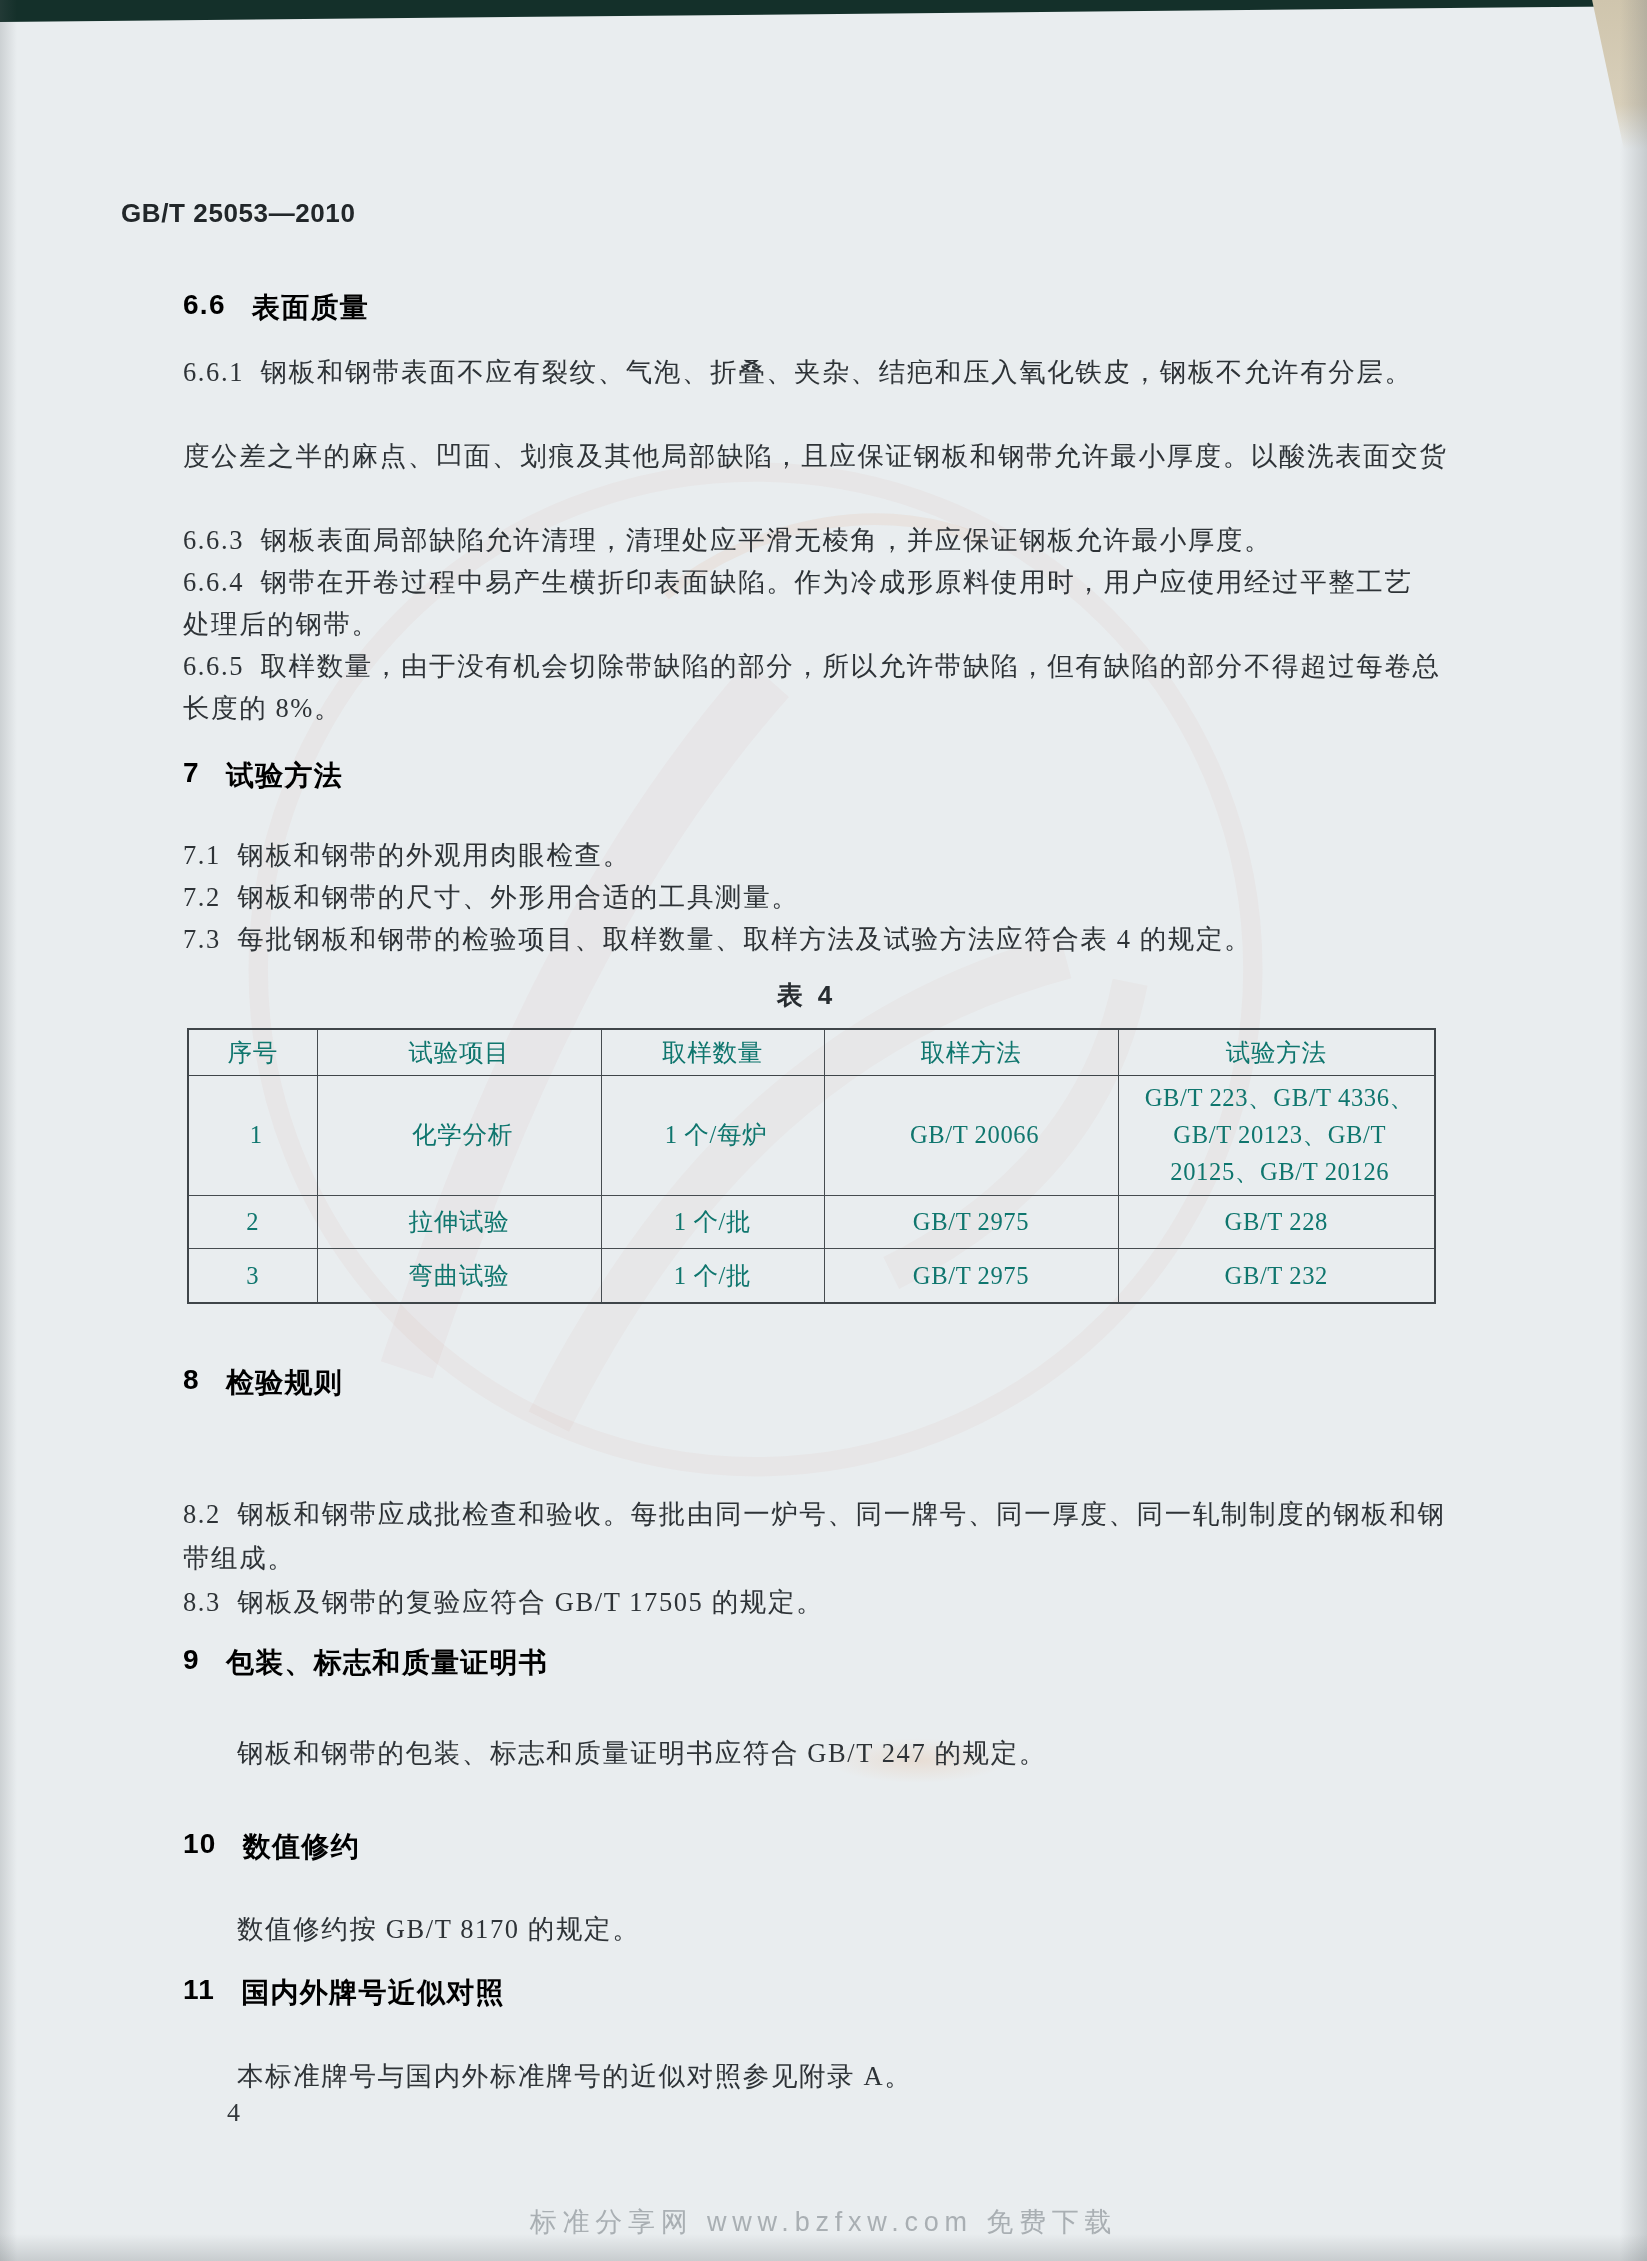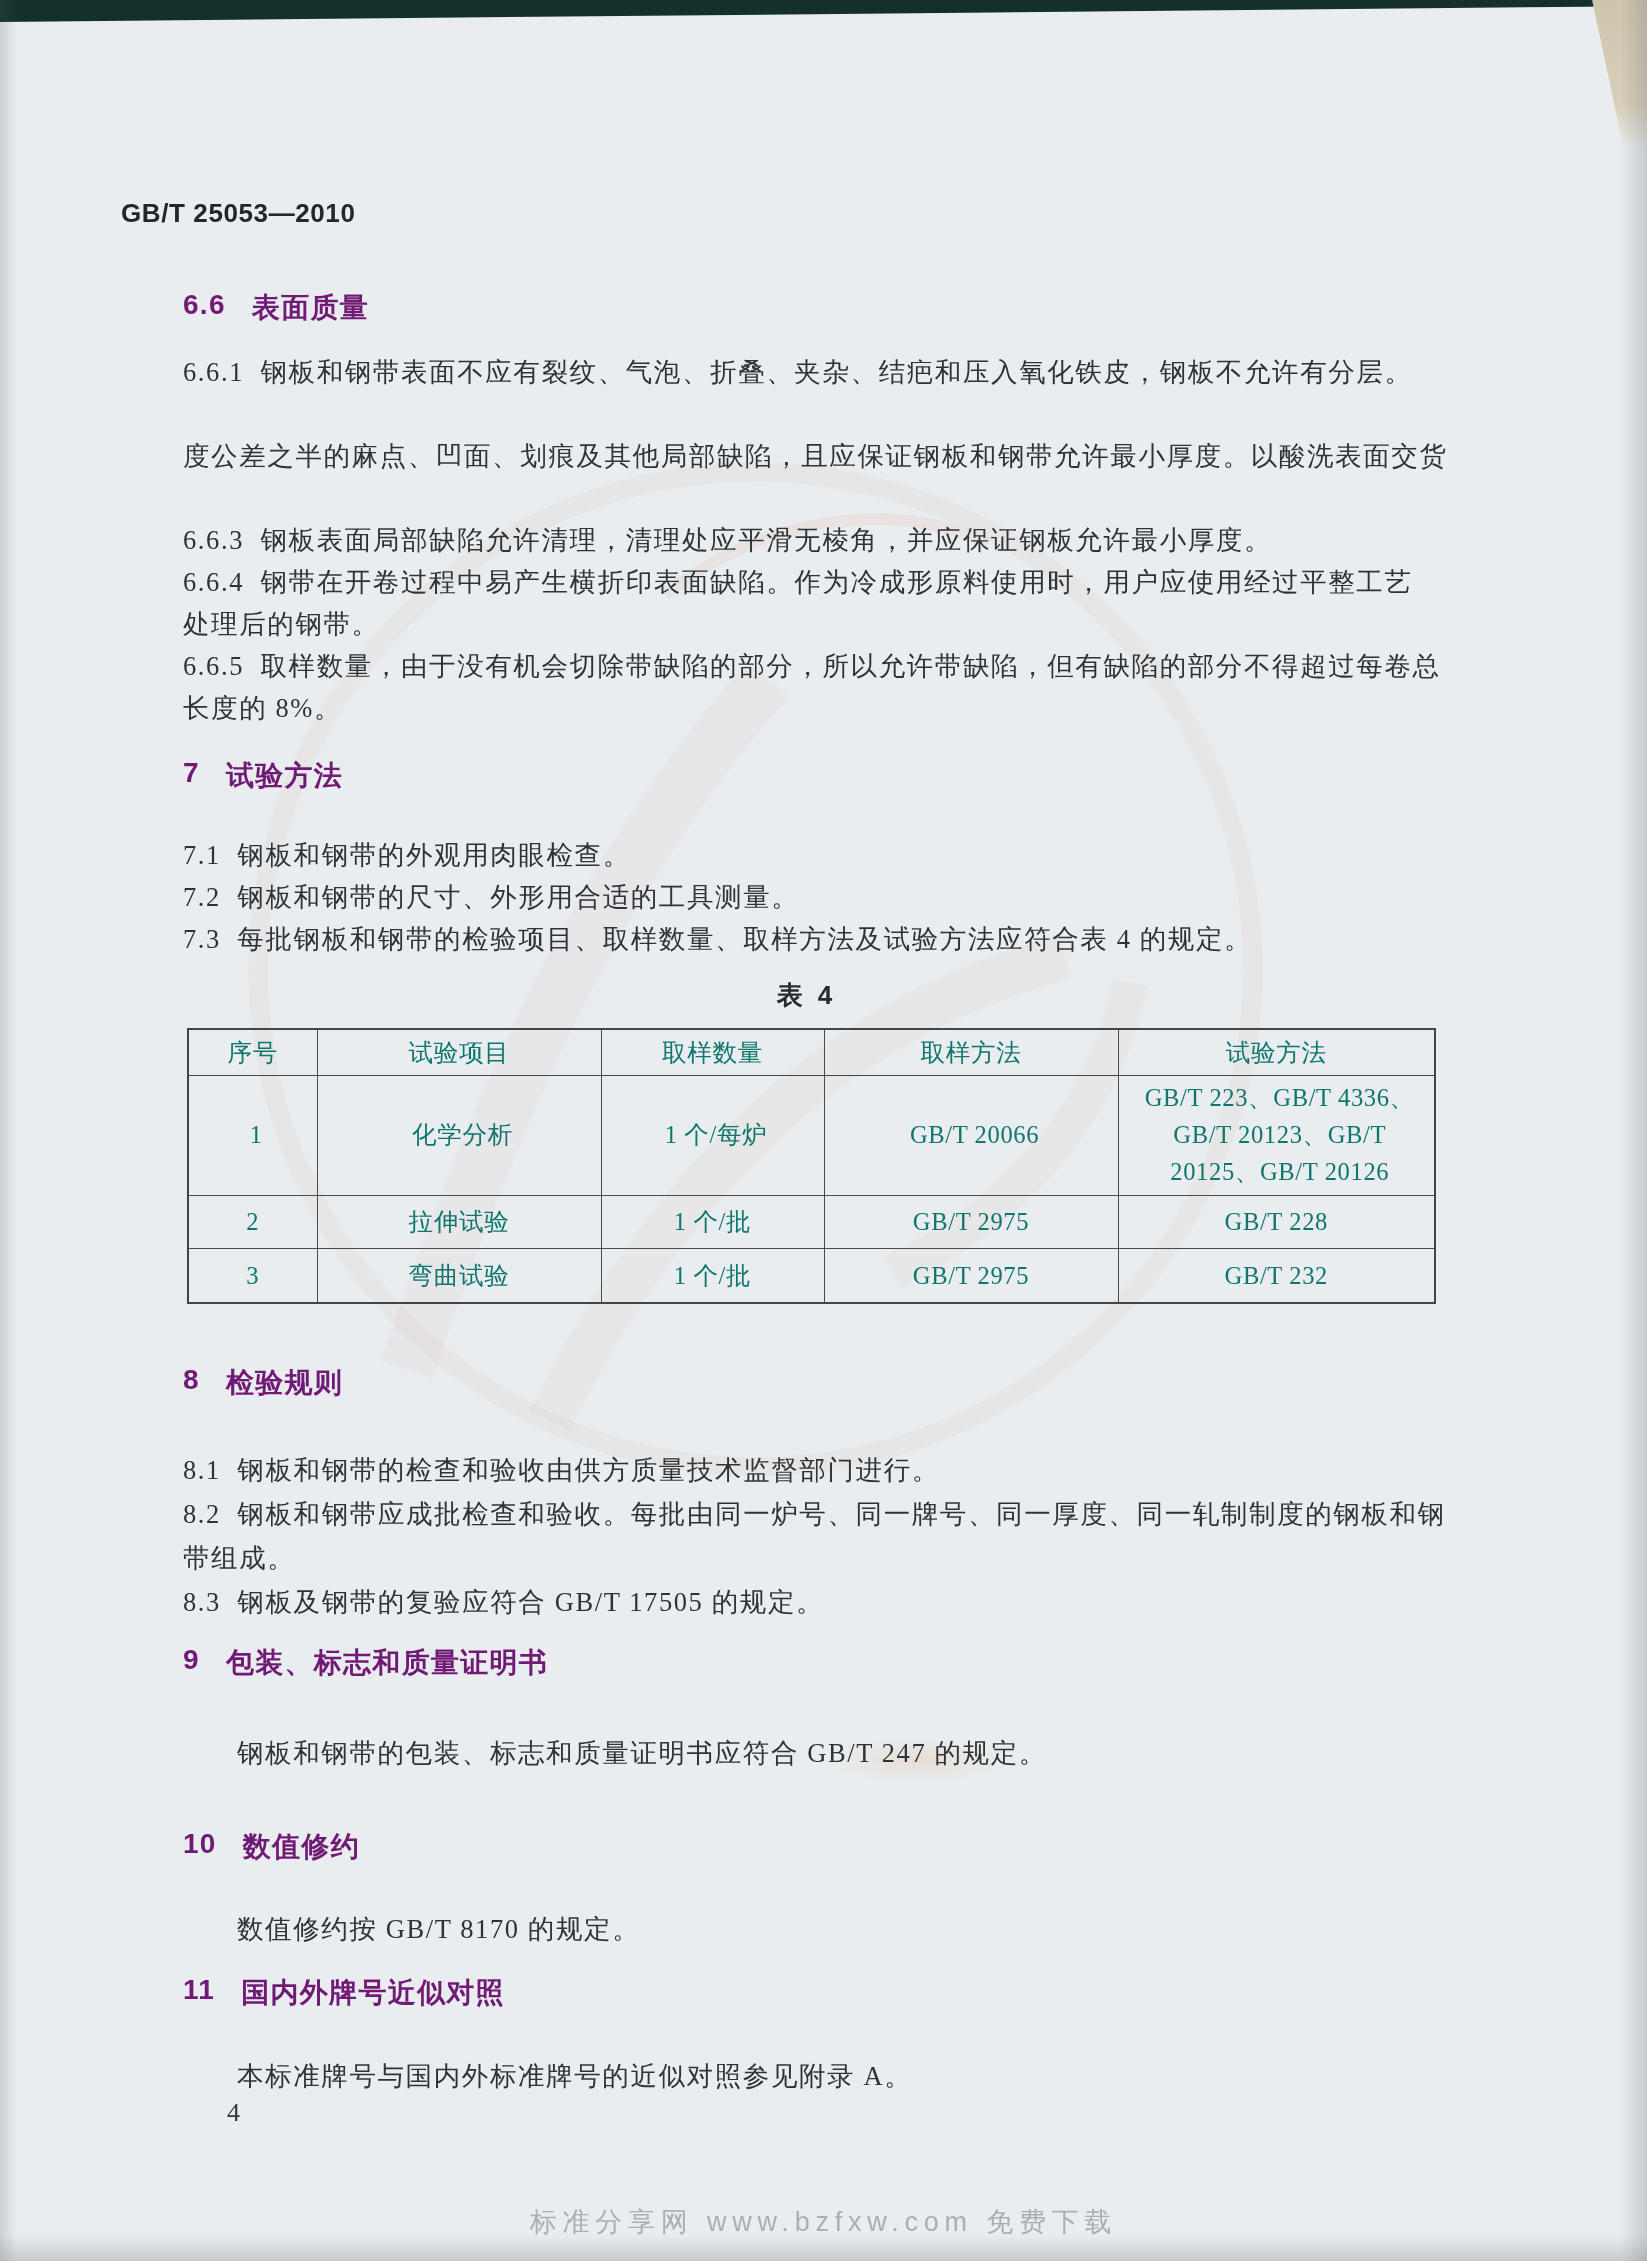--- a/index.html
+++ b/index.html
@@ -38,21 +38,21 @@
   
   .line{
     position:absolute;left:183px;
     font-size:26.5px;line-height:1.18;letter-spacing:1.6px;
     white-space:pre;color:#2e3337;
   }
   .indent{left:237px;}
   .h{
     position:absolute;left:183px;
     font-family:"Liberation Sans","DejaVu Sans",sans-serif;
-    font-weight:700;font-size:28px;letter-spacing:1.3px;color:#701a75;
+    font-weight:700;font-size:28px;letter-spacing:1.3px;color:#000000;
     white-space:pre;display:flex;
   }
   .h .ht{margin-left:26px;}
   .doc-code{
     position:absolute;left:121px;top:198px;
     font-family:"Liberation Sans","DejaVu Sans",sans-serif;
     font-weight:600;font-size:26px;letter-spacing:0.6px;color:#22272a;
   }
   .caption{
     position:absolute;left:183px;top:978px;width:1247px;text-align:center;
@@ -167,21 +167,20 @@
         <td>GB/T 2975</td>
         <td>GB/T 232</td>
       </tr>
     </tbody>
   </table>
 
   <div class="h" style="top:1364px">
     <span>8</span>
     <span class="ht">检验规则</span>
   </div>
-  <div class="line" style="top:1455px">8.1  钢板和钢带的检查和验收由供方质量技术监督部门进行。</div>
   <div class="line" style="top:1499px">8.2  钢板和钢带应成批检查和验收。每批由同一炉号、同一牌号、同一厚度、同一轧制制度的钢板和钢</div>
   <div class="line" style="top:1543px">带组成。</div>
   <div class="line" style="top:1587px">8.3  钢板及钢带的复验应符合 GB/T 17505 的规定。</div>
 
   <div class="h" style="top:1644px">
     <span>9</span>
     <span class="ht">包装、标志和质量证明书</span>
   </div>
   <div class="line indent" style="top:1738px">钢板和钢带的包装、标志和质量证明书应符合 GB/T 247 的规定。</div>
 

